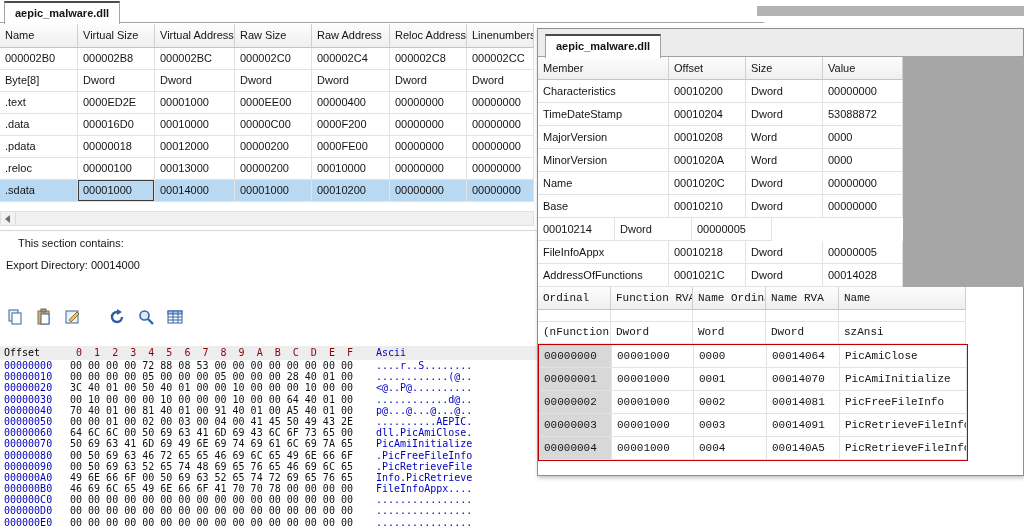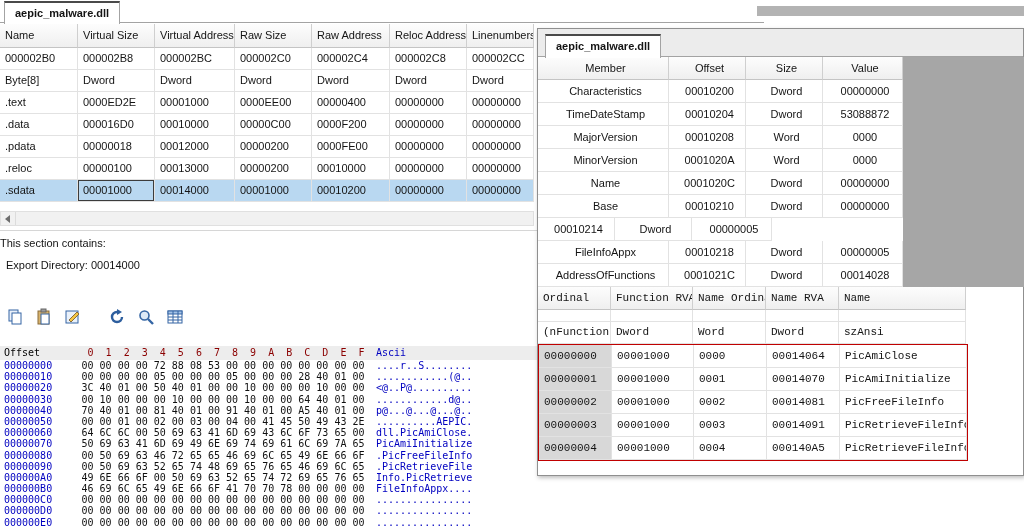--- a/index.html
+++ b/index.html
@@ -40,51 +40,51 @@
   .st .trow.selected .cell{ background:#b9d8f1; }
   .st .trow.selected .cell.c1{ box-shadow:inset 0 0 0 1px #3c3c3c; }
 
   .hscroll{ position:absolute; left:0; top:211px; width:534px; height:15px; background:#f1f1f1; border:1px solid #e0e0e0; }
   .hscroll .btn{ position:absolute; left:0; top:0; width:15px; height:13px; background:#f1f1f1; border-right:1px solid #dcdcdc; }
   .hscroll .arrow-left{
     position:absolute; left:4px; top:3px; width:0; height:0;
     border-top:4px solid transparent; border-bottom:4px solid transparent; border-right:5px solid #6d6d6d;
   }
   .divider{ position:absolute; left:0; top:230px; width:764px; border-top:1px solid #d6d6d6; }
-  .info-line1{ position:absolute; left:0; top:237px; }
+  .info-line1{ position:absolute; left:18px; top:237px; }
   .info-line2{ position:absolute; left:6px; top:259px; }
 
   .hex-toolbar{ position:absolute; left:4px; top:306px; display:flex; align-items:center; gap:7px; }
   .tool-btn{ width:22px; height:22px; display:flex; align-items:center; justify-content:center; border:1px solid transparent; }
   .tool-gap{ width:8px; }
 
   .hex{ position:absolute; left:0; top:346px; width:764px; font-family:"DejaVu Sans Mono", monospace; font-size:10px; }
   .hex-header{ height:14px; line-height:14px; background:#ededed; white-space:pre; }
   .hx-row{ height:11.2px; line-height:11.2px; white-space:pre; }
   .hx-off{ display:inline-block; width:70px; padding-left:4px; color:#0000c0; }
-  .hx-bytes{ display:inline-block; width:306px; color:#101010;text-align:center; }
+  .hx-bytes{ display:inline-block; width:306px; color:#101010; }
   .hx-ascii{ color:#0000c0; }
   .hex-header .hx-off{ color:#000; }
   .hex-header .hx-bytes{ color:#8b0000; }
   .hex-header .hx-ascii{ color:#0000c0; }
 
   
   .right-panel{
     position:absolute; left:537px; top:28px; width:487px; height:448px;
     background:#f0f0f0; border:1px solid #8f8f8f;
     box-shadow:1px 2px 4px rgba(0,0,0,.25); z-index:5;
   }
   .rp-tabbar{ position:absolute; left:0; top:0; width:100%; height:28px; border-bottom:1px solid #a3a3a3; background:#ececec; }
   .rp-tab{
     position:absolute; left:7px; top:5px; height:24px; line-height:20px; padding:0 10px;
     background:#fff; font-weight:bold; border:1px solid #a3a3a3;
     border-top:2px solid #4a4a4a; border-bottom:none; z-index:2;
   }
   .member-table{ position:absolute; left:0; top:28px; width:365px; background:#fff; }
-  .mt .trow{ height:23px; line-height:22px;text-align:center; }
+  .mt .trow{ height:23px; line-height:22px; }
   .mt .c0{width:131px}.mt .c1{width:77px}.mt .c2{width:77px}.mt .c3{width:80px}
   .member-filler{ position:absolute; left:365px; top:28px; width:121px; height:230px; background:#a6a6a6; }
 
   .lower-white{ position:absolute; left:0; top:258px; width:100%; height:188px; background:#fff; }
   .exports-table{ position:absolute; left:0; top:258px; width:428px; }
   .et .trow{ height:23px; line-height:22px;font-family:Liberation Mono, monospace; }
   .et .gap-row{ height:12px; }
   .et .type-row{ height:22px; line-height:21px; }
   .et .c0{width:73px}.et .c1{width:82px}.et .c2{width:73px}.et .c3{width:73px}.et .c4{width:127px}
   .red-box{ width:430px; border:1px solid #c00000; }

